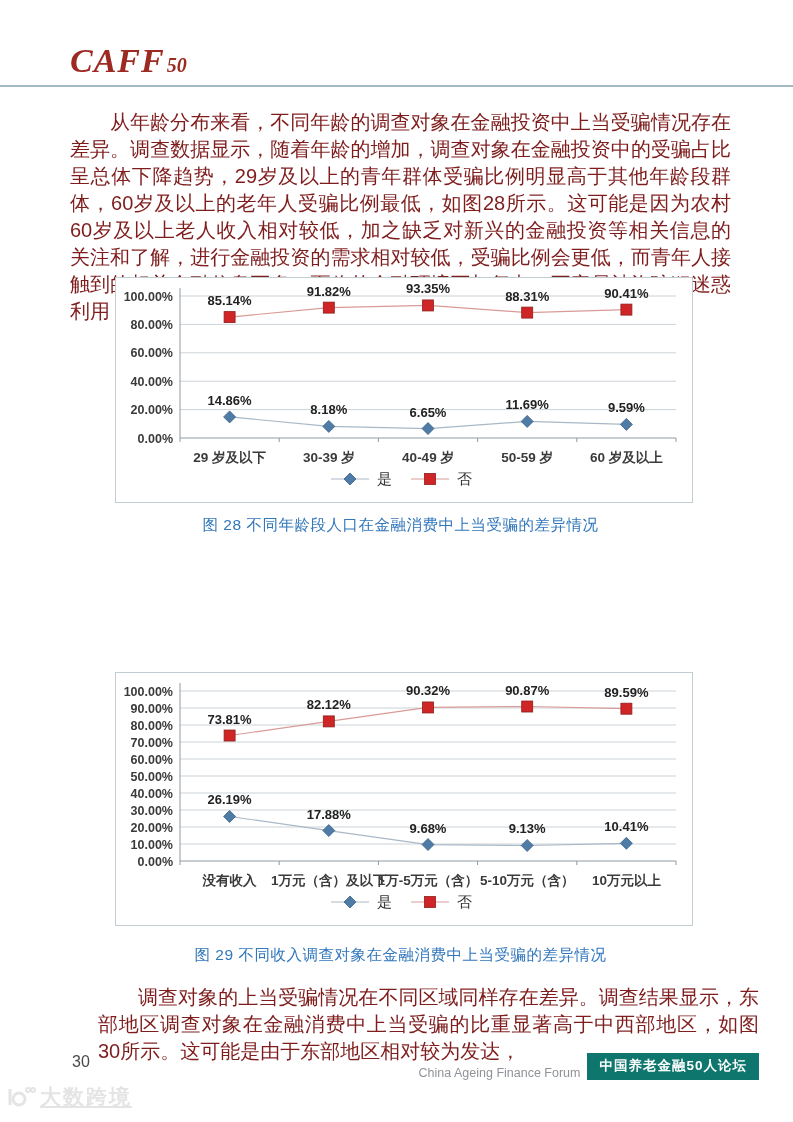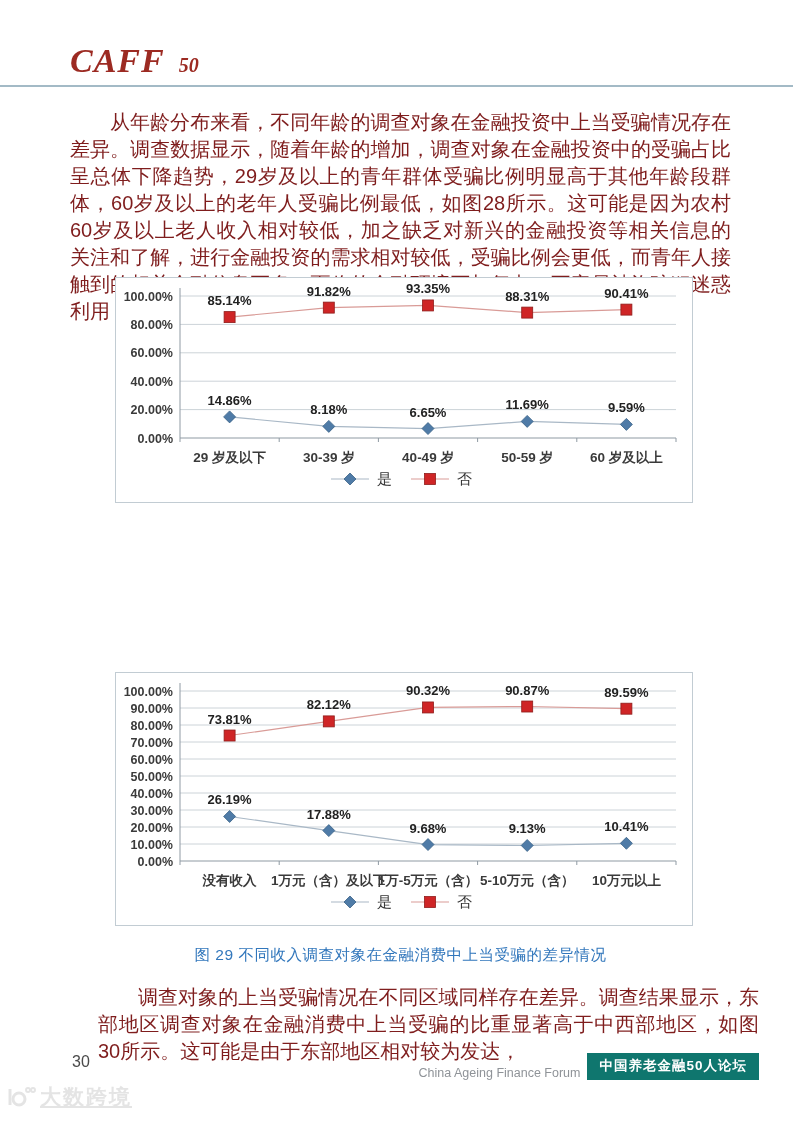--- a/index.html
+++ b/index.html
@@ -4,21 +4,21 @@
 <style>
   html,body{margin:0;padding:0;background:#ffffff;}
   .page{
     position:relative;width:793px;height:1122px;margin:0 auto;background:#ffffff;
     font-family:"Liberation Sans","DejaVu Sans",sans-serif;color:#333;overflow:hidden;
   }
   
   .logo{position:absolute;left:70px;top:42px;color:#9c2a22;font-style:italic;font-weight:bold;
         font-family:"Liberation Serif","DejaVu Serif",serif;white-space:nowrap;}
   .logo .caff{font-size:34px;letter-spacing:1px;}
-  .logo .fifty{font-size:20px;margin-left:14px;}
+  .logo .fifty{font-size:20px;margin-left:2px;}
   .header-title{position:absolute;right:32px;top:54px;color:#1f6cb3;font-weight:bold;
                 font-size:20px;letter-spacing:0.5px;white-space:nowrap;}
   .header-rule{position:absolute;left:0;top:85px;width:793px;height:2px;background:#a3bac6;}
   
   .body-para{position:absolute;left:70px;width:661px;margin:0;font-size:20px;line-height:27px;
              text-align:justify;text-indent:2em;color:#7f1d1d;}
   .p1{top:109px;}
   .p2{top:558px;}
   .p3{top:984px;margin-left:28px;}
   
@@ -107,20 +107,21 @@
         <rect x="504.90000000000003" y="26.11779999999999" width="11" height="11" fill="#cf2526" stroke="#8f1d1b" stroke-width="0.8"></rect>
         <text x="510.40000000000003" y="19.61779999999999" text-anchor="middle" class="dlabel">90.41%</text>
         <line x1="215" y1="201" x2="253" y2="201" stroke="#a9b8c6" stroke-width="1.2"></line>
         <path d="M 234 195 L 240 201 L 234 207 L 228 201 Z" fill="#4f7ba7" stroke="#3a6287" stroke-width="0.8"></path>
         <text x="261" y="206" class="legend-label">是</text>
         <line x1="295" y1="201" x2="333" y2="201" stroke="#d99b97" stroke-width="1.2"></line>
         <rect x="308.5" y="195.5" width="11" height="11" fill="#cf2526" stroke="#8f1d1b" stroke-width="0.8"></rect>
         <text x="341" y="206" class="legend-label">否</text>
       </svg>
   </figure>
+  <div class="caption cap28">图 28 不同年龄段人口在金融消费中上当受骗的差异情况</div>
 
 
   <figure class="chart-box chart2">
     <svg id="chart-29" width="576" height="252" viewBox="0 0 576 252">
         <line x1="64" y1="188" x2="560" y2="188" stroke="#8f9aa3" stroke-width="1"></line>
         <text x="57" y="192.5" text-anchor="end" class="ytick">0.00%</text>
         <line x1="64" y1="171" x2="560" y2="171" stroke="#ccd3d8" stroke-width="1"></line>
         <text x="57" y="175.5" text-anchor="end" class="ytick">10.00%</text>
         <line x1="64" y1="154" x2="560" y2="154" stroke="#ccd3d8" stroke-width="1"></line>
         <text x="57" y="158.5" text-anchor="end" class="ytick">20.00%</text>

